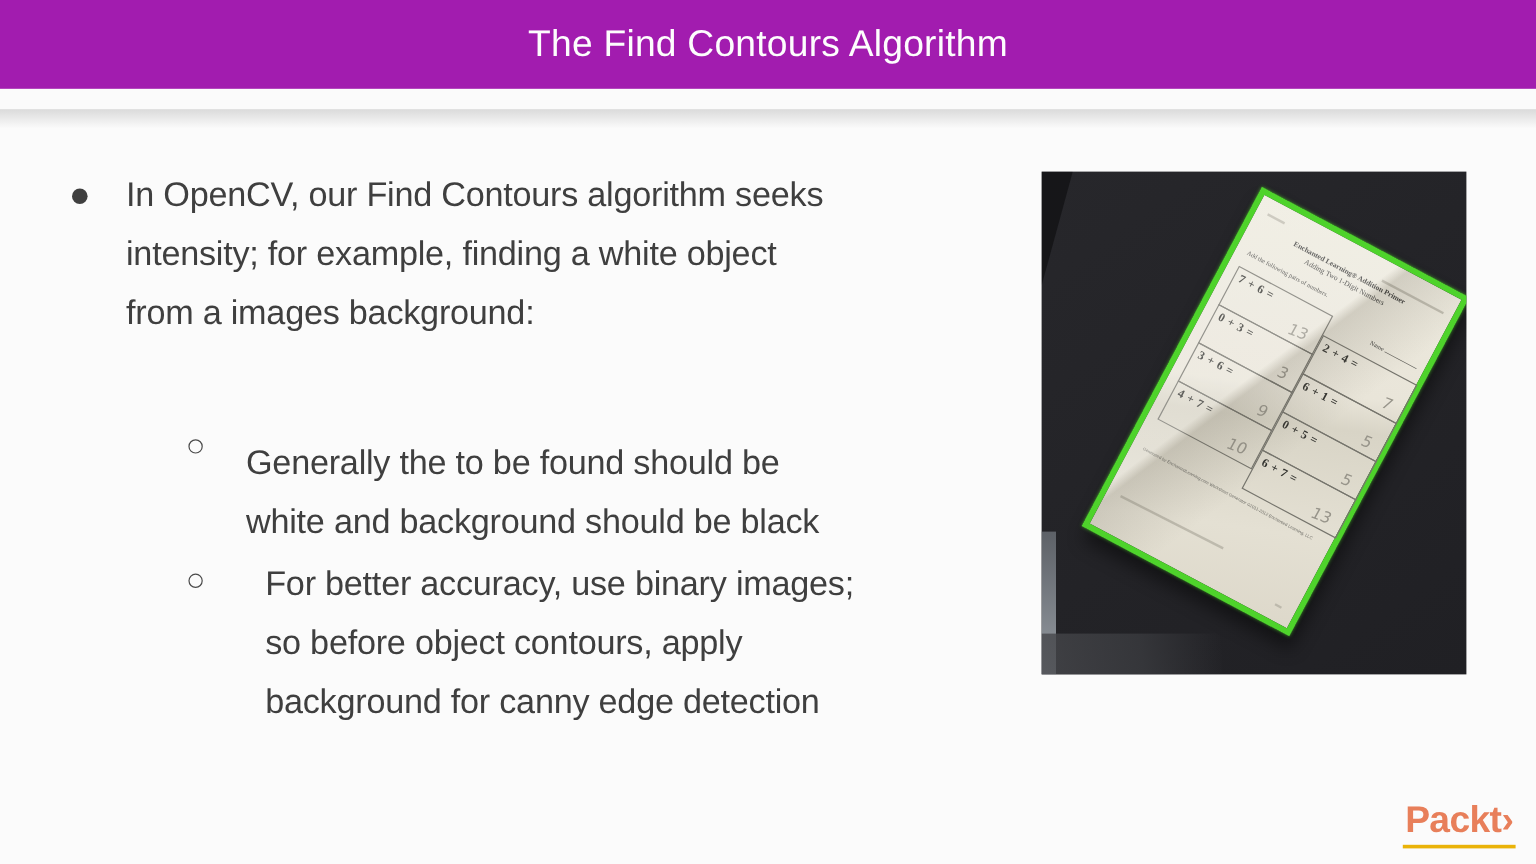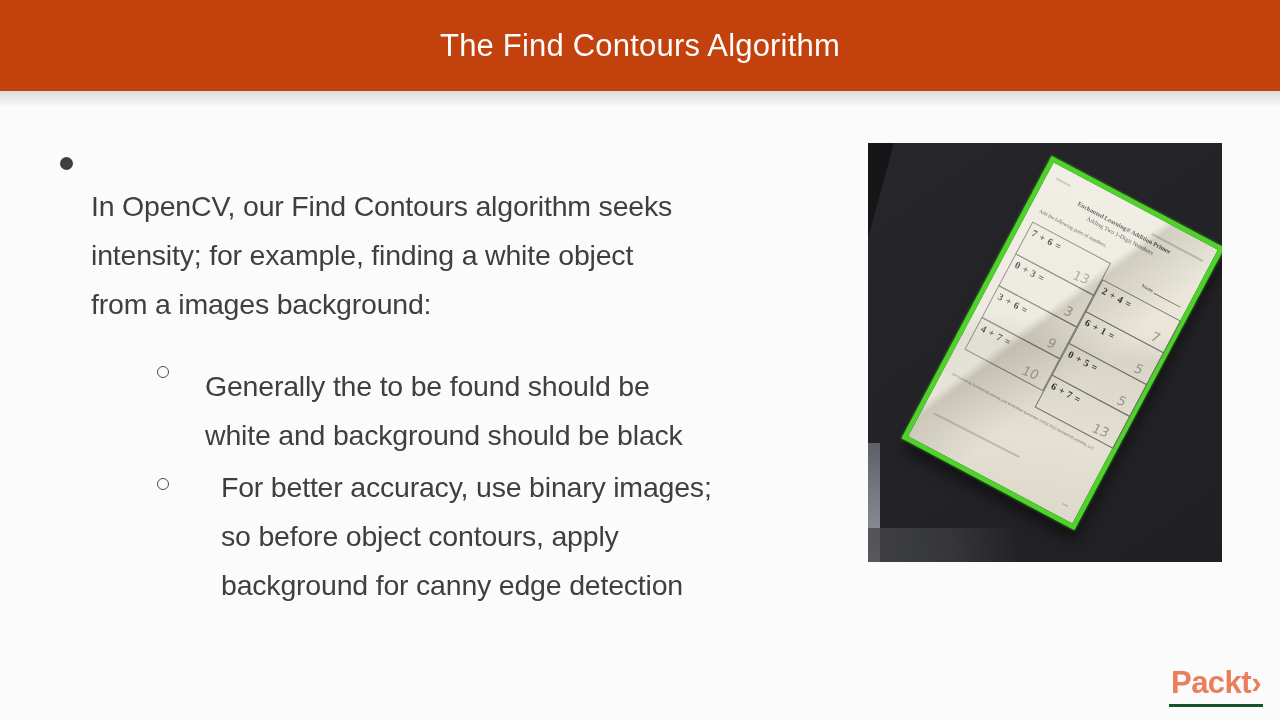--- a/index.html
+++ b/index.html
@@ -6,37 +6,37 @@
   html,body { width: 1280px; height: 720px; }
   body { font-family: "Liberation Sans", sans-serif; overflow: hidden; }
 
   .slide {
     position: relative; width: 1280px; height: 720px;
     background: #fbfbfb;
   }
 
   
   .header {
-    position: absolute; top: 0; left: 0; width: 1280px; height: 91px;
-    background: #c2410c;
+    position: absolute; top: 0; left: 0; width: 1280px; height: 74px;
+    background: #a21caf;
     display: flex; align-items: center; justify-content: center;
   }
   .header-title {
     color: #fdfdfd; font-size: 31px; font-weight: 400; letter-spacing: 0.2px;
   }
   .header-shadow {
     position: absolute; top: 91px; left: 0; width: 1280px; height: 16px;
     background: linear-gradient(#dadada, rgba(251,251,251,0));
   }
 
   
   .body-text { position: absolute; left: 0; top: 0; color: #3f3f3f; }
   .line { height: 49px; line-height: 49px; font-size: 28.5px; letter-spacing: -0.2px; white-space: nowrap; }
 
-  .main-lines { position: absolute; left: 91px; top: 139px; margin-top: 43px; }
+  .main-lines { position: absolute; left: 105px; top: 139px; }
   .main-dot {
     position: absolute; left: 60px; top: 157px;
     width: 13px; height: 13px; border-radius: 50%; background: #3f3f3f;
   }
 
   .sub1-lines { position: absolute; left: 205px; top: 351px; margin-top: 11px; }
   .sub1-circle {
     position: absolute; left: 157px; top: 366px;
     width: 12px; height: 12px; border-radius: 50%;
     border: 1.8px solid #4a4a4a; background: transparent;
@@ -109,21 +109,21 @@
     transform: scale(0.45); transform-origin: left top; color: #6d6c66; white-space: nowrap; }
   .ws-crease { position: absolute; left: 0; top: 0; width: 100%; height: 100%;
     background: linear-gradient(115deg, rgba(255,255,255,0.22) 38%, rgba(105,100,88,0.20) 41%, rgba(255,255,255,0) 62%);
     pointer-events: none; }
 
   
   .packt {
     position: absolute; right: 17px; bottom: 13px;
     font-size: 31px; font-weight: 700; letter-spacing: -0.5px;
     color: #e87f5a;
-    border-bottom: 3px solid #14532d; padding: 0 2px 3px 2px;
+    border-bottom: 3px solid #eab308; padding: 0 2px 3px 2px;
     font-family: "Liberation Sans", sans-serif;
   }
 </style>
 </head>
 <body>
 
 <div class="slide">
 
   <div class="header">
     <div class="header-title">The Find Contours Algorithm</div>

